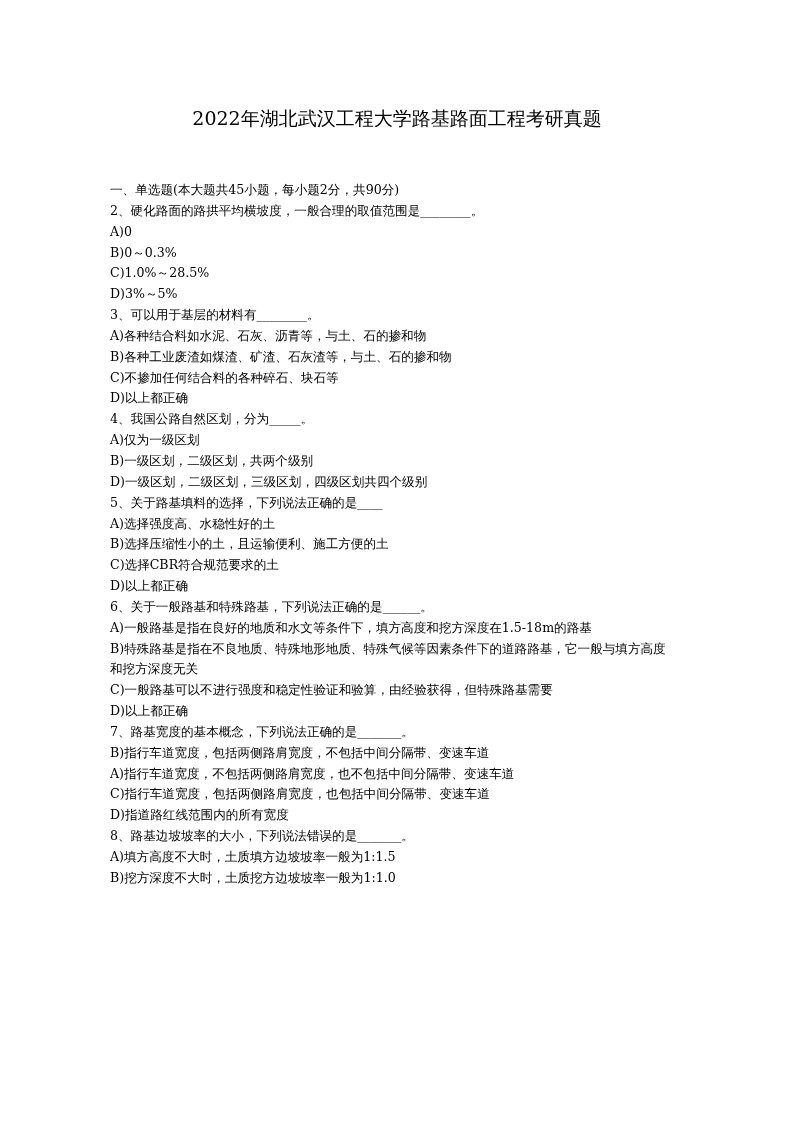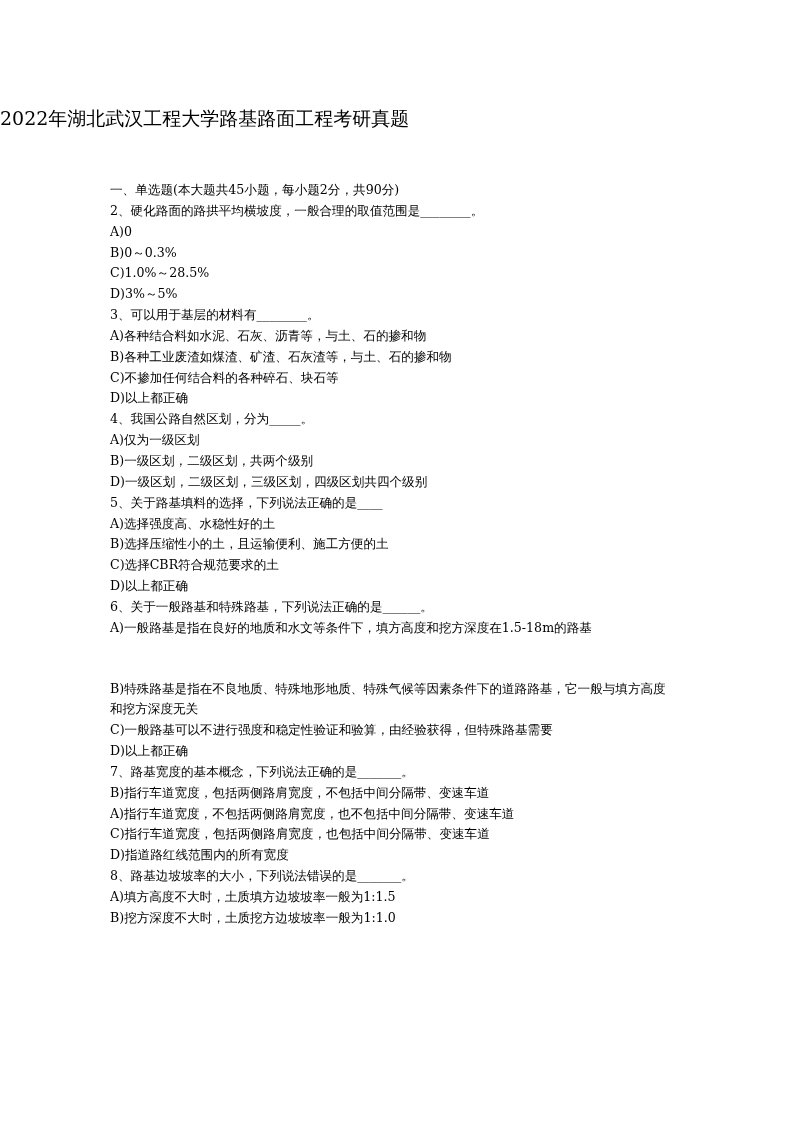--- a/index.html
+++ b/index.html
@@ -1,22 +1,22 @@
 <!DOCTYPE html>
 <html><head>
 <meta charset="utf-8">
 <style>
   html, body { margin:0; padding:0; background:#ffffff; }
   body { width:794px; height:1123px; position:relative; overflow:hidden;
          font-family:"DejaVu Serif", "Liberation Serif", serif; color:#000; }
-  .title { position:absolute; top:104px; left:0; width:794px; text-align:left;
+  .title { position:absolute; top:104px; left:0; width:794px; text-align:center;
            font-size:19px; line-height:28px; letter-spacing:0px; }
   .body { position:absolute; top:180px; left:110px; width:560px; }
   .line { font-size:12.6px; line-height:20.85px; white-space:nowrap; }
-  .line.wrap { white-space:normal;margin-top:40px; }
+  .line.wrap { white-space:normal; }
 </style>
 </head>
 <body>
 
 <div class="title">2022年湖北武汉工程大学路基路面工程考研真题</div>
 
 <div class="body">
   <div class="line">一、单选题(本大题共45小题，每小题2分，共90分)</div>
 
 

